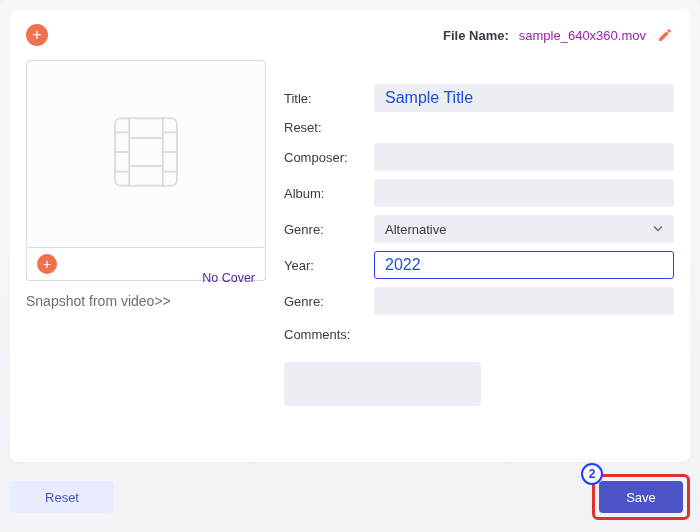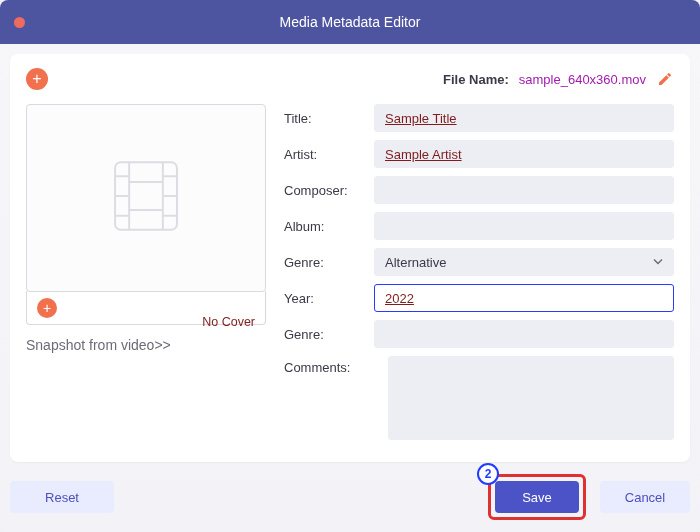--- a/index.html
+++ b/index.html
@@ -19,53 +19,47 @@
   .file-row { display: flex; align-items: center; gap: 10px; font-size: 13px; }
   .file-row .label { color: #3a3a48; font-weight: 600; }
   .file-row .name { color: #a21caf; }
   .pencil { width: 18px; height: 18px; display: flex; align-items: center; justify-content: center; color: #f1704d; cursor: pointer; }
   .pencil svg { width: 16px; height: 16px; }
   .body { display: flex; gap: 18px; flex: 1; }
   .left-col { width: 240px; display: flex; flex-direction: column; }
   .cover-box { width: 240px; height: 188px; border: 1px solid #d9d9df; border-radius: 4px; background: #fcfcfd; display: flex; align-items: center; justify-content: center; position: relative; }
   .film-icon svg { width: 90px; height: 90px; stroke: #dcdce2; fill: none; stroke-width: 1.4; }
   .cover-footer { width: 240px; height: 34px; border: 1px solid #d9d9df; border-top: 0; border-radius: 0 0 4px 4px; display: flex; align-items: center; justify-content: space-between; padding: 0 10px; background: #fff; margin-top: -1px; }
-  .nocover { font-size: 12.5px; color: #7f1d1d; margin-top: 28px; }
+  .nocover { font-size: 12.5px; color: #4c1d95; margin-top: 28px; }
   .snapshot { margin-top: 12px; font-size: 14px; color: #6c6c78; cursor: pointer; }
-  .form { flex: 1; display: flex; flex-direction: column; gap: 8px; }
+  .form { flex: 1; display: flex; flex-direction: column; gap: 8px; margin-top: 24px; }
   .row { display: flex; align-items: center; gap: 6px; }
   .row label { width: 84px; font-size: 13px; color: #3a3a48; }
   .field { flex: 1; height: 28px; background: #eceef3; border: 1px solid #eceef3; border-radius: 3px; padding: 0 10px; font-size: 13px; color: #3a3a48; display: flex; align-items: center; position: relative; }
-  .field input { border: 0; background: transparent; width: 100%; height: 100%; font-size: 13px; color: #7f1d1d; outline: none; text-decoration: underline; }
+  .field input { border: 0; background: transparent; width: 100%; height: 100%; font-size: 16px; color: #1d4ed8; outline: none; }
   .field.select { cursor: pointer; }
   .caret { position: absolute; right: 10px; top: 50%; transform: translateY(-50%); color: #6a6a76; }
   .caret svg { width: 10px; height: 10px; }
   .field.focused { background: #fff; border: 1.5px solid #2b39ff; justify-content: center; }
-  .comments-row { display: flex; gap: 20px; align-items: flex-start; }
+  .comments-row { display: flex; gap: 20px; align-items: flex-start; flex-direction: column; }
   .comments-row label { width: 84px; font-size: 13px; color: #3a3a48; padding-top: 4px; }
   .comments { flex: 1; height: 84px; background: #eceef3; border: 1px solid #eceef3; border-radius: 3px; padding: 6px 10px; font-size: 13px; resize: none; outline: none; color: #3a3a48; }
   .footer { display: flex; justify-content: space-between; align-items: center; margin-top: 12px; }
   .btn { height: 32px; border-radius: 4px; font-size: 13px; font-weight: 400; display: flex; align-items: center; justify-content: center; cursor: pointer; border: 0; }
   .btn.reset { width: 104px; background: #e9ebff; color: #4b51be; }
   .right-btns { display: flex; gap: 14px; align-items: center; position: relative; }
   .btn.save { width: 84px; background: #4b53c6; color: #fff; }
   .btn.cancel { width: 90px; background: #e9ebff; color: #4b51be; }
   .save-wrap { position: relative; padding: 4px; border: 3px solid #e03030; border-radius: 6px; }
   .step-badge { position: absolute; top: -14px; left: -14px; width: 22px; height: 22px; border-radius: 50%; background: #fff; border: 2.5px solid #213cff; color: #213cff; font-size: 12px; font-weight: 700; display: flex; align-items: center; justify-content: center; }
 </style>
 </head>
 <body>
 
 <div class="window">
-  <div class="titlebar">
-    <div class="traffic">
-      <div class="dot close"></div>
-    </div>
-    <div class="title">Media Metadata Editor</div>
-  </div>
 
   <div class="content">
     <div class="panel">
 
       <div class="panel-top">
         <div class="change-src">
           <div class="plus-circle">+</div>
         </div>
         <div class="file-row">
           <span class="label">File Name:</span>
@@ -105,24 +99,21 @@
         </div>
 
         <div class="form">
           <div class="row">
             <label>Title:</label>
             <div class="field">
               <input type="text" value="Sample Title" style="">
             </div>
           </div>
           <div class="row">
-            <label>Artist:</label>
-            <div class="field">
-              <input type="text" value="Sample Artist" style="">
-            </div>
+            <label>Reset:</label>
           </div>
           <div class="row">
             <label>Composer:</label>
             <div class="field">
               <input type="text" value="" style="">
             </div>
           </div>
           <div class="row">
             <label>Album:</label>
             <div class="field">
@@ -160,17 +151,16 @@
       </div>
     </div>
 
     <div class="footer">
       <button class="btn reset">Reset</button>
       <div class="right-btns">
         <div class="save-wrap">
           <div class="step-badge">2</div>
           <button class="btn save">Save</button>
         </div>
-        <button class="btn cancel">Cancel</button>
       </div>
     </div>
   </div>
 </div>
 
 </body></html>

